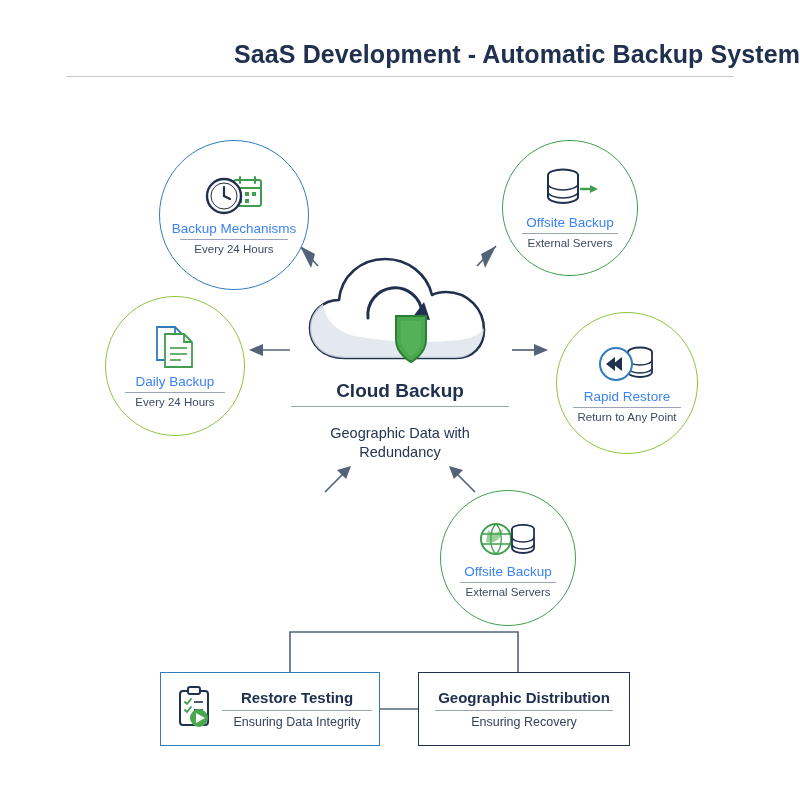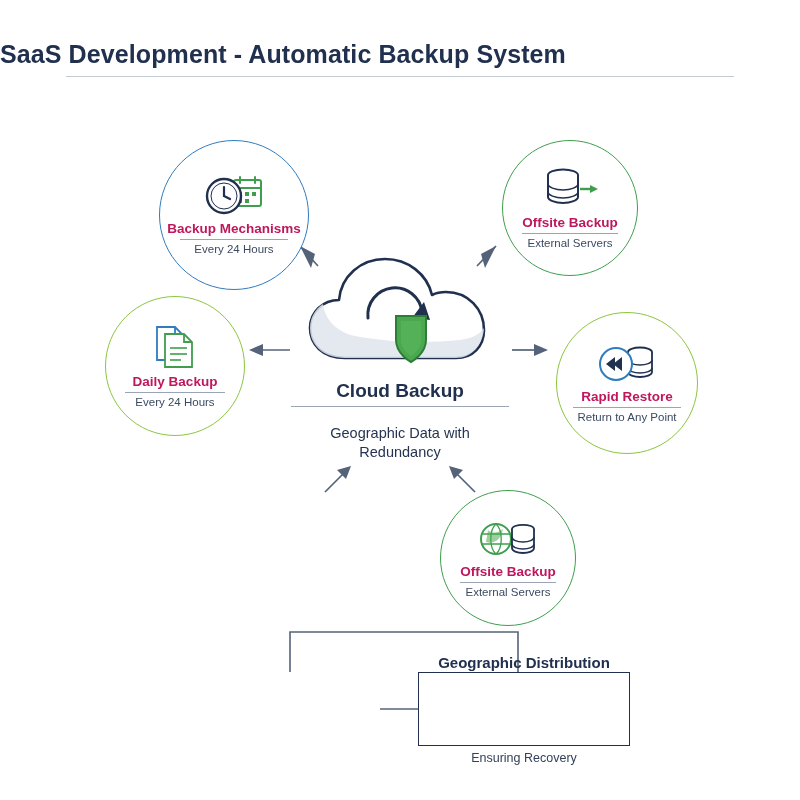--- a/index.html
+++ b/index.html
@@ -19,21 +19,21 @@
     width: 800px;
     height: 800px;
   }
 
   
   .title {
     position: absolute;
     top: 40px;
     left: 0;
     width: 800px;
-    text-align: left;
+    text-align: right;
     font-size: 25px;
     font-weight: bold;
     color: #20304e;
     letter-spacing: 0.1px;
   }
   .title-rule {
     position: absolute;
     top: 76px;
     left: 66px;
     width: 668px;
@@ -51,22 +51,22 @@
     align-items: center;
     justify-content: center;
     background: #ffffff;
   }
   .node .icon {
     margin-bottom: 4px;
     line-height: 0;
   }
   .node .n-title {
     font-size: 13.5px;
-    font-weight: bold;
-    color: #be185d;
+    font-weight: normal;
+    color: #3b82f6;
     text-align: center;
     padding-bottom: 3px;
     white-space: nowrap;
   }
   .node .n-sub {
     font-size: 11.5px;
     color: #3c4a61;
     text-align: left;
     white-space: nowrap;
     padding-top: 3px;
@@ -156,21 +156,20 @@
     align-items: center;
     justify-content: center;
     margin-left: 8px;
   }
   #geo-box {
     left: 418px;
     top: 672px;
     width: 212px;
     height: 74px;
     border: 1.6px solid #20304e;
-    gap: 36px;
   }
 
   svg.overlay {
     position: absolute;
     left: 0;
     top: 0;
     width: 800px;
     height: 800px;
     pointer-events: none;
   }
@@ -329,20 +328,41 @@
         <path d="M33,11 L33,30 C33,33 38,35 44,35 C50,35 55,33 55,30 L55,11" fill="#ffffff" stroke="#20304e" stroke-width="1.8"></path>
         <path d="M33,19 C33,22 38,24 44,24 C50,24 55,22 55,19" fill="none" stroke="#20304e" stroke-width="1.4"></path>
         <path d="M33,26 C33,29 38,31 44,31 C50,31 55,29 55,26" fill="none" stroke="#20304e" stroke-width="1.4"></path>
       </svg>
     </span>
     <div class="n-title">Offsite Backup</div>
     <div class="divider" style="width:96px;"></div>
     <div class="n-sub">External Servers</div>
   </div>
 
+  <div class="box" id="restore-testing-box">
+    <span class="icon" style="margin:0 0 0 6px;">
+      <svg width="40" height="44" viewBox="0 0 40 44">
+        <rect x="6" y="6" width="28" height="34" rx="3" fill="#ffffff" stroke="#20304e" stroke-width="2"></rect>
+        <rect x="14" y="2" width="12" height="7" rx="2" fill="#ffffff" stroke="#20304e" stroke-width="2"></rect>
+        <g stroke="#3f9e4d" stroke-width="1.8" fill="none" stroke-linecap="round">
+          <path d="M11,17 L13,19 L17,14"></path>
+          <path d="M11,25 L13,27 L17,22"></path>
+        </g>
+        <line x1="20" y1="17" x2="29" y2="17" stroke="#20304e" stroke-width="1.6"></line>
+        <line x1="20" y1="25" x2="29" y2="25" stroke="#20304e" stroke-width="1.6"></line>
+        <circle cx="25" cy="33" r="9" fill="#4aa94f"></circle>
+        <polygon points="22,28 31,33 22,38" fill="#ffffff"></polygon>
+      </svg>
+    </span>
+    <div class="txtwrap">
+      <div class="b-title">Restore Testing</div>
+      <div class="b-rule"></div>
+      <div class="b-sub">Ensuring Data Integrity</div>
+    </div>
+  </div>
 
   <div class="box" id="geo-box">
     <div class="b-title">Geographic Distribution</div>
     <div class="b-rule" style="width:178px;"></div>
     <div class="b-sub">Ensuring Recovery</div>
   </div>
 
 </div>
 
 </body></html>

